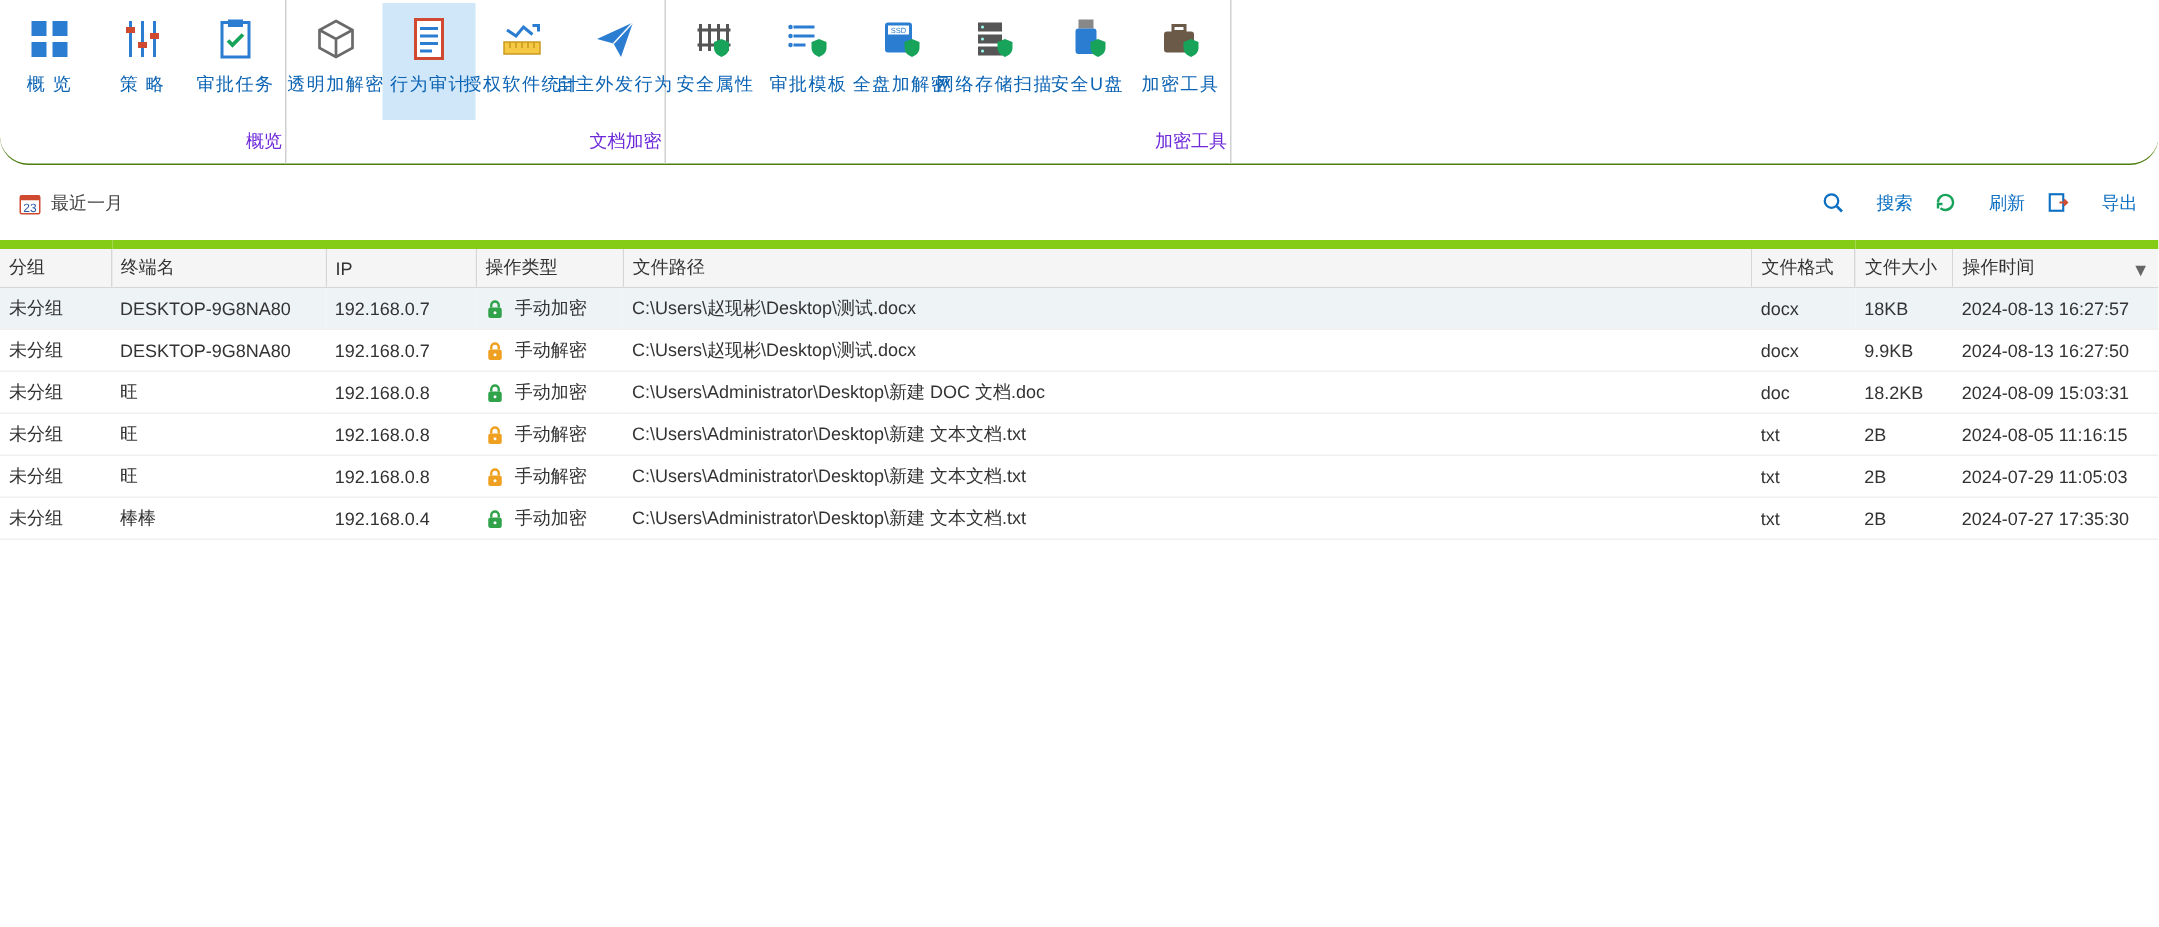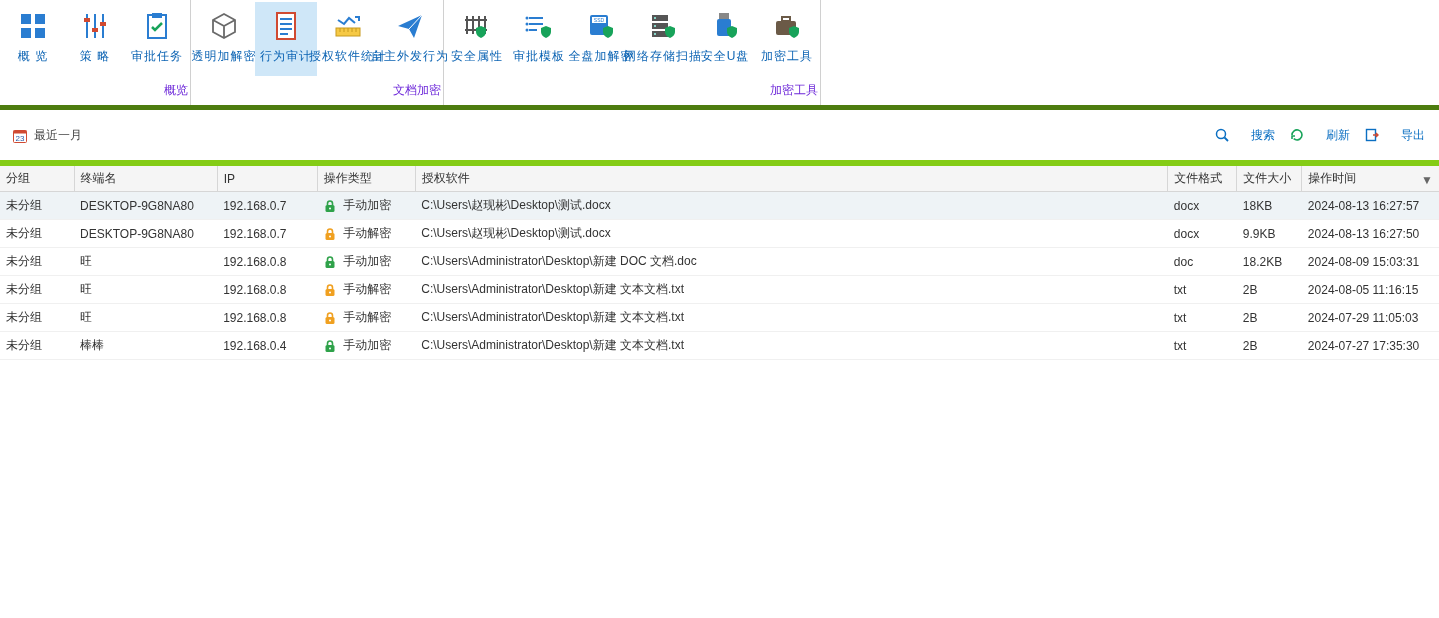--- a/index.html
+++ b/index.html
@@ -9,22 +9,23 @@
   background: #fff;
   color: #333;
   width: 1439px;
   overflow: hidden;
 }
 
 
 .ribbon {
   display: flex;
   background: #fff;
-  border-bottom: 5px solid #4d7c0f;
+  border-bottom: 1px solid #4d7c0f;
   height: 110px;
+  border-radius: 19px;
 }
 .ribbon-group {
   display: flex;
   flex-direction: column;
   border-right: 1px solid #d0d0d0;
   padding: 2px 2px 0 2px;
 }
 .ribbon-items {
   display: flex;
   flex: 1;
@@ -369,21 +370,21 @@
       <col class="col-fmt">
       <col class="col-size">
       <col class="col-time">
   </colgroup>
   <thead>
     <tr>
       <th><span>分组</span></th>
       <th><span>终端名</span></th>
       <th><span>IP</span></th>
       <th><span>操作类型</span></th>
-      <th><span>授权软件</span></th>
+      <th><span>文件路径</span></th>
       <th><span>文件格式</span></th>
       <th><span>文件大小</span></th>
       <th class="last">
         <span>操作时间</span>
         <span class="sort">▼</span>
       </th>
     </tr>
   </thead>
   <tbody id="table-body">
       <tr class="hover">

